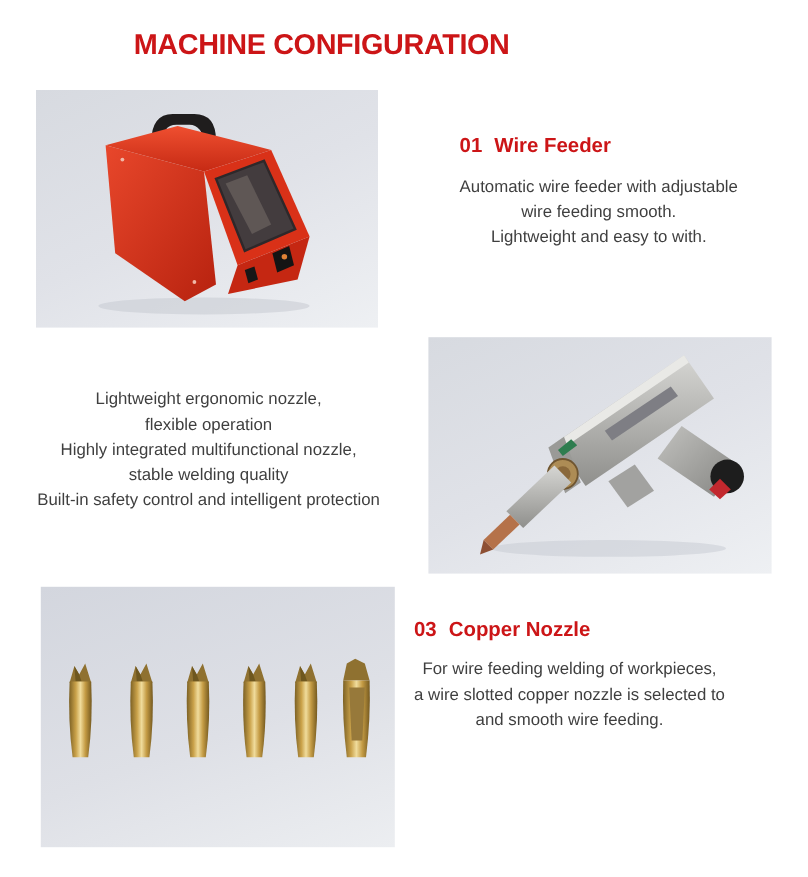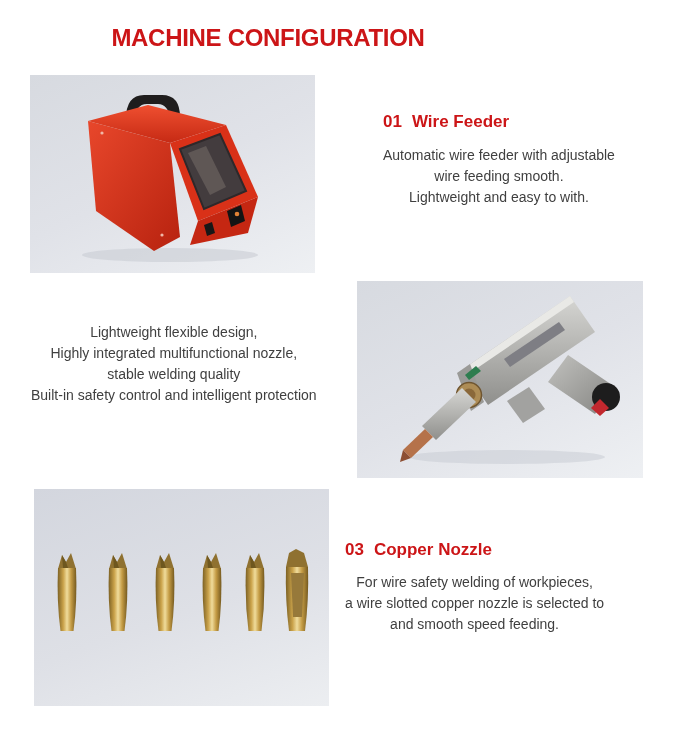--- a/index.html
+++ b/index.html
@@ -69,21 +69,22 @@
   </div>
   <div class="sec-body" style="margin-top:13px;">
     <div>Automatic wire feeder with adjustable</div>
     <div>wire feeding smooth.</div>
     <div>Lightweight and easy to with.</div>
   </div>
 </div>
 
 <div class="abs" style="left:31px;top:310px;">
   <div class="sec-body" style="margin-top:12px;">
-    <div>Lightweight flexible design,</div>
+    <div>Lightweight ergonomic nozzle,</div>
+    <div>flexible operation</div>
     <div>Highly integrated multifunctional nozzle,</div>
     <div>stable welding quality</div>
     <div>Built-in safety control and intelligent protection</div>
   </div>
 </div>
 
 <div class="abs photo" style="left:357px;top:281px;width:286px;height:197px;">
   <svg viewBox="0 0 286 197">
     <defs>
       <linearGradient id="met" x1="0" y1="0" x2="0" y2="1">
@@ -142,22 +143,22 @@
     <use href="#nz" x="178"></use>
     <use href="#nz" x="221"></use>
     <g>
       <path d="M252,78 L255,64 L262,60 L270,64 L274,78 Z" fill="#8f7130"></path>
       <path d="M252,78 Q251,110 255,142 L271,142 Q275,110 274,78 Z" fill="url(#brass)"></path>
       <polygon points="257,84 270,84 268,128 259,128" fill="#97793a"></polygon>
     </g>
   </svg>
 </div>
 
-<div class="abs" style="left:345px;top:515px;margin-top:25px;">
+<div class="abs" style="left:345px;top:515px;">
   <div class="sec-head">
     <span class="sec-num">03</span><span>Copper Nozzle</span>
   </div>
   <div class="sec-body" style="margin-top:12px;">
-    <div>For wire safety welding of workpieces,</div>
+    <div>For wire feeding welding of workpieces,</div>
     <div>a wire slotted copper nozzle is selected to</div>
-    <div>and smooth speed feeding.</div>
+    <div>and smooth wire feeding.</div>
   </div>
 </div>
 
 </body></html>

